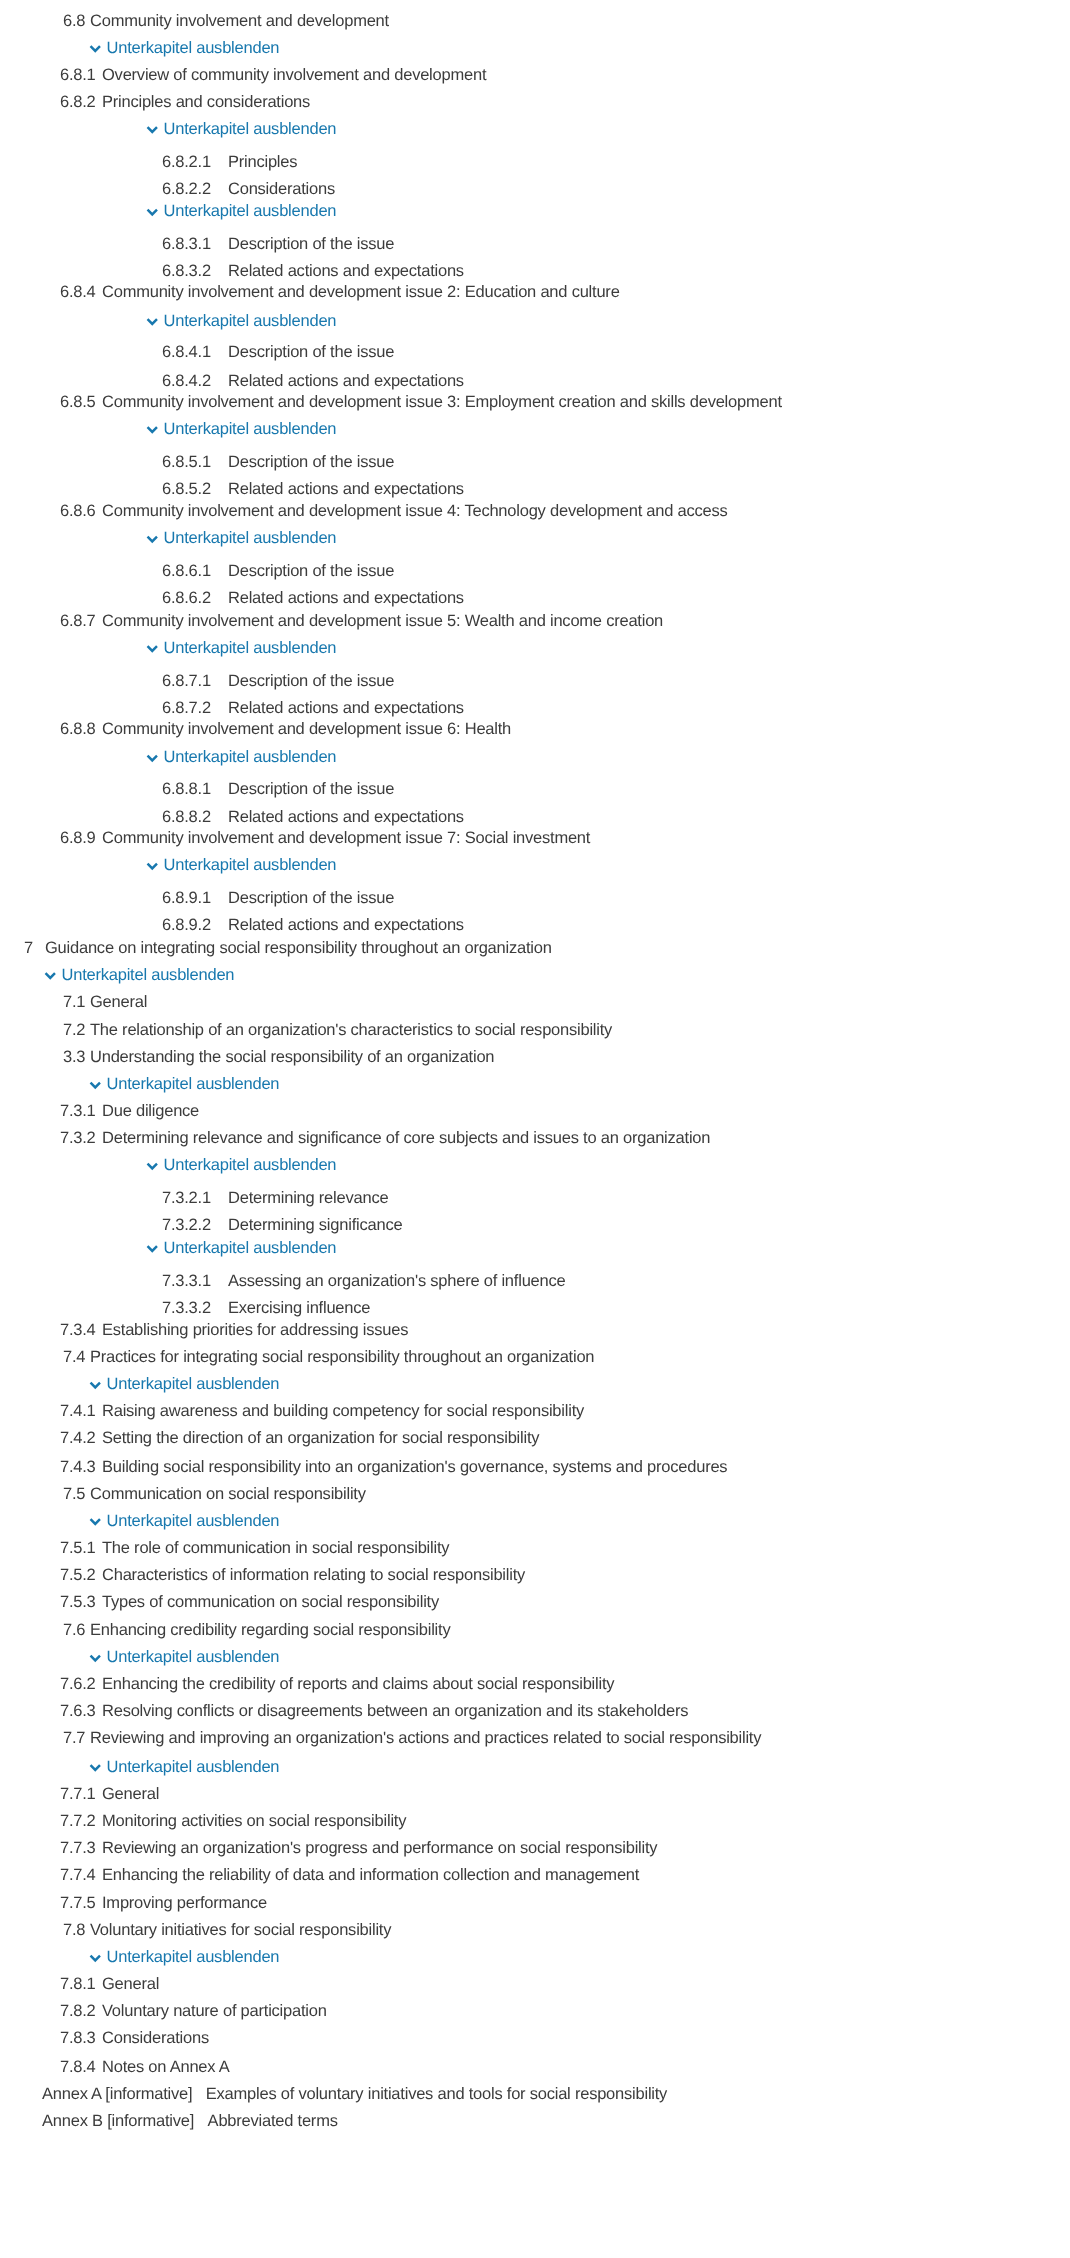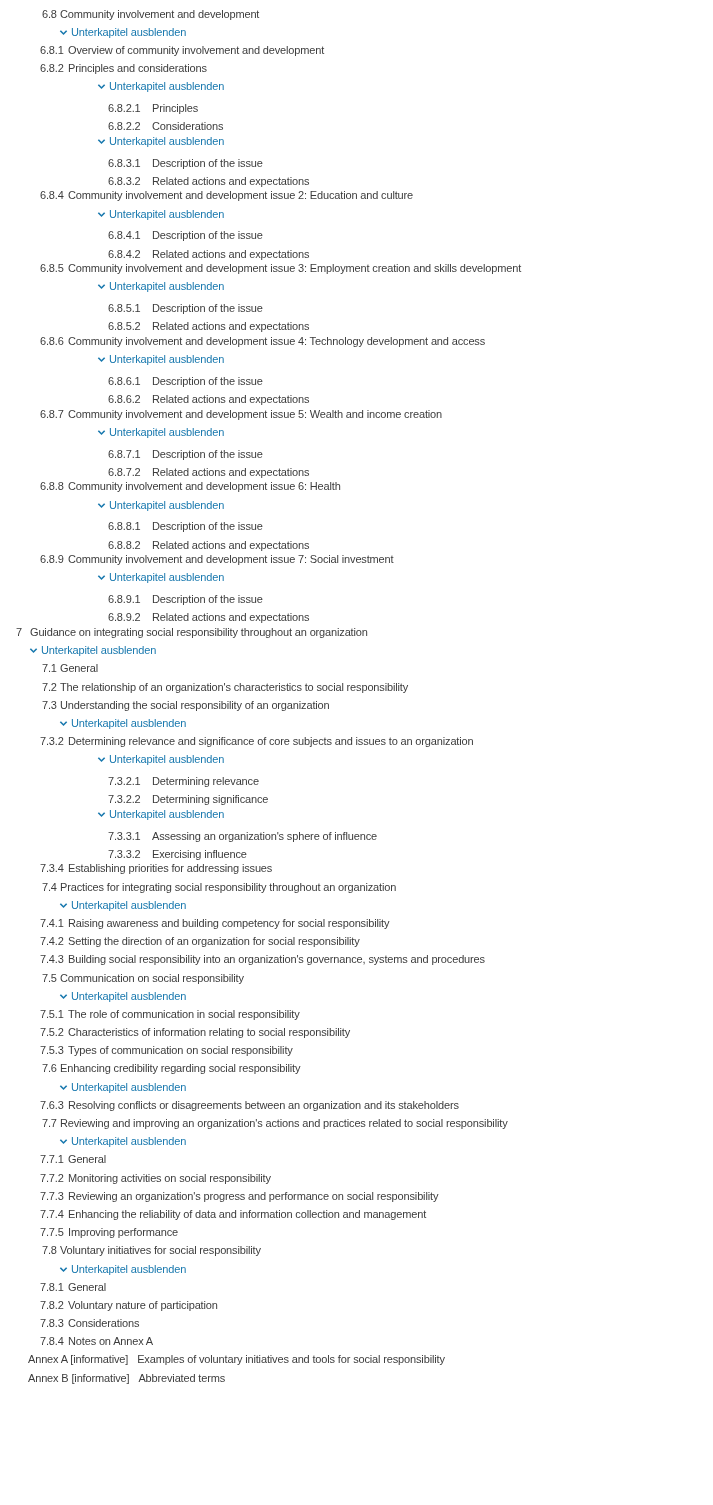--- a/index.html
+++ b/index.html
@@ -245,30 +245,34 @@
     </div>
     <div class="row item d2">
       <span class="num">7.1</span>
       <span class="lbl">General</span>
     </div>
     <div class="row item d2">
       <span class="num">7.2</span>
       <span class="lbl">The relationship of an organization's characteristics to social responsibility</span>
     </div>
     <div class="row item d2">
-      <span class="num">7.3</span>
+      <span class="num">3.3</span>
       <span class="lbl">Understanding the social responsibility of an organization</span>
     </div>
     <div class="row toggle t2">
       <span class="chev">
         <svg width="9" height="9" viewBox="0 0 10 10">
           <path d="M1.5 3 L5 6.6 L8.5 3" fill="none" stroke="currentColor" stroke-width="1.8"></path>
         </svg>
       </span>
       <span class="lbl">Unterkapitel ausblenden</span>
+    </div>
+    <div class="row item d3">
+      <span class="num">7.3.1</span>
+      <span class="lbl">Due diligence</span>
     </div>
     <div class="row item d3">
       <span class="num">7.3.2</span>
       <span class="lbl">Determining relevance and significance of core subjects and issues to an organization</span>
     </div>
     <div class="row toggle t3">
       <span class="chev">
         <svg width="9" height="9" viewBox="0 0 10 10">
           <path d="M1.5 3 L5 6.6 L8.5 3" fill="none" stroke="currentColor" stroke-width="1.8"></path>
         </svg>
@@ -355,20 +359,24 @@
       <span class="num">7.6</span>
       <span class="lbl">Enhancing credibility regarding social responsibility</span>
     </div>
     <div class="row toggle t2">
       <span class="chev">
         <svg width="9" height="9" viewBox="0 0 10 10">
           <path d="M1.5 3 L5 6.6 L8.5 3" fill="none" stroke="currentColor" stroke-width="1.8"></path>
         </svg>
       </span>
       <span class="lbl">Unterkapitel ausblenden</span>
+    </div>
+    <div class="row item d3">
+      <span class="num">7.6.2</span>
+      <span class="lbl">Enhancing the credibility of reports and claims about social responsibility</span>
     </div>
     <div class="row item d3">
       <span class="num">7.6.3</span>
       <span class="lbl">Resolving conflicts or disagreements between an organization and its stakeholders</span>
     </div>
     <div class="row item d2">
       <span class="num">7.7</span>
       <span class="lbl">Reviewing and improving an organization's actions and practices related to social responsibility</span>
     </div>
     <div class="row toggle t2">

